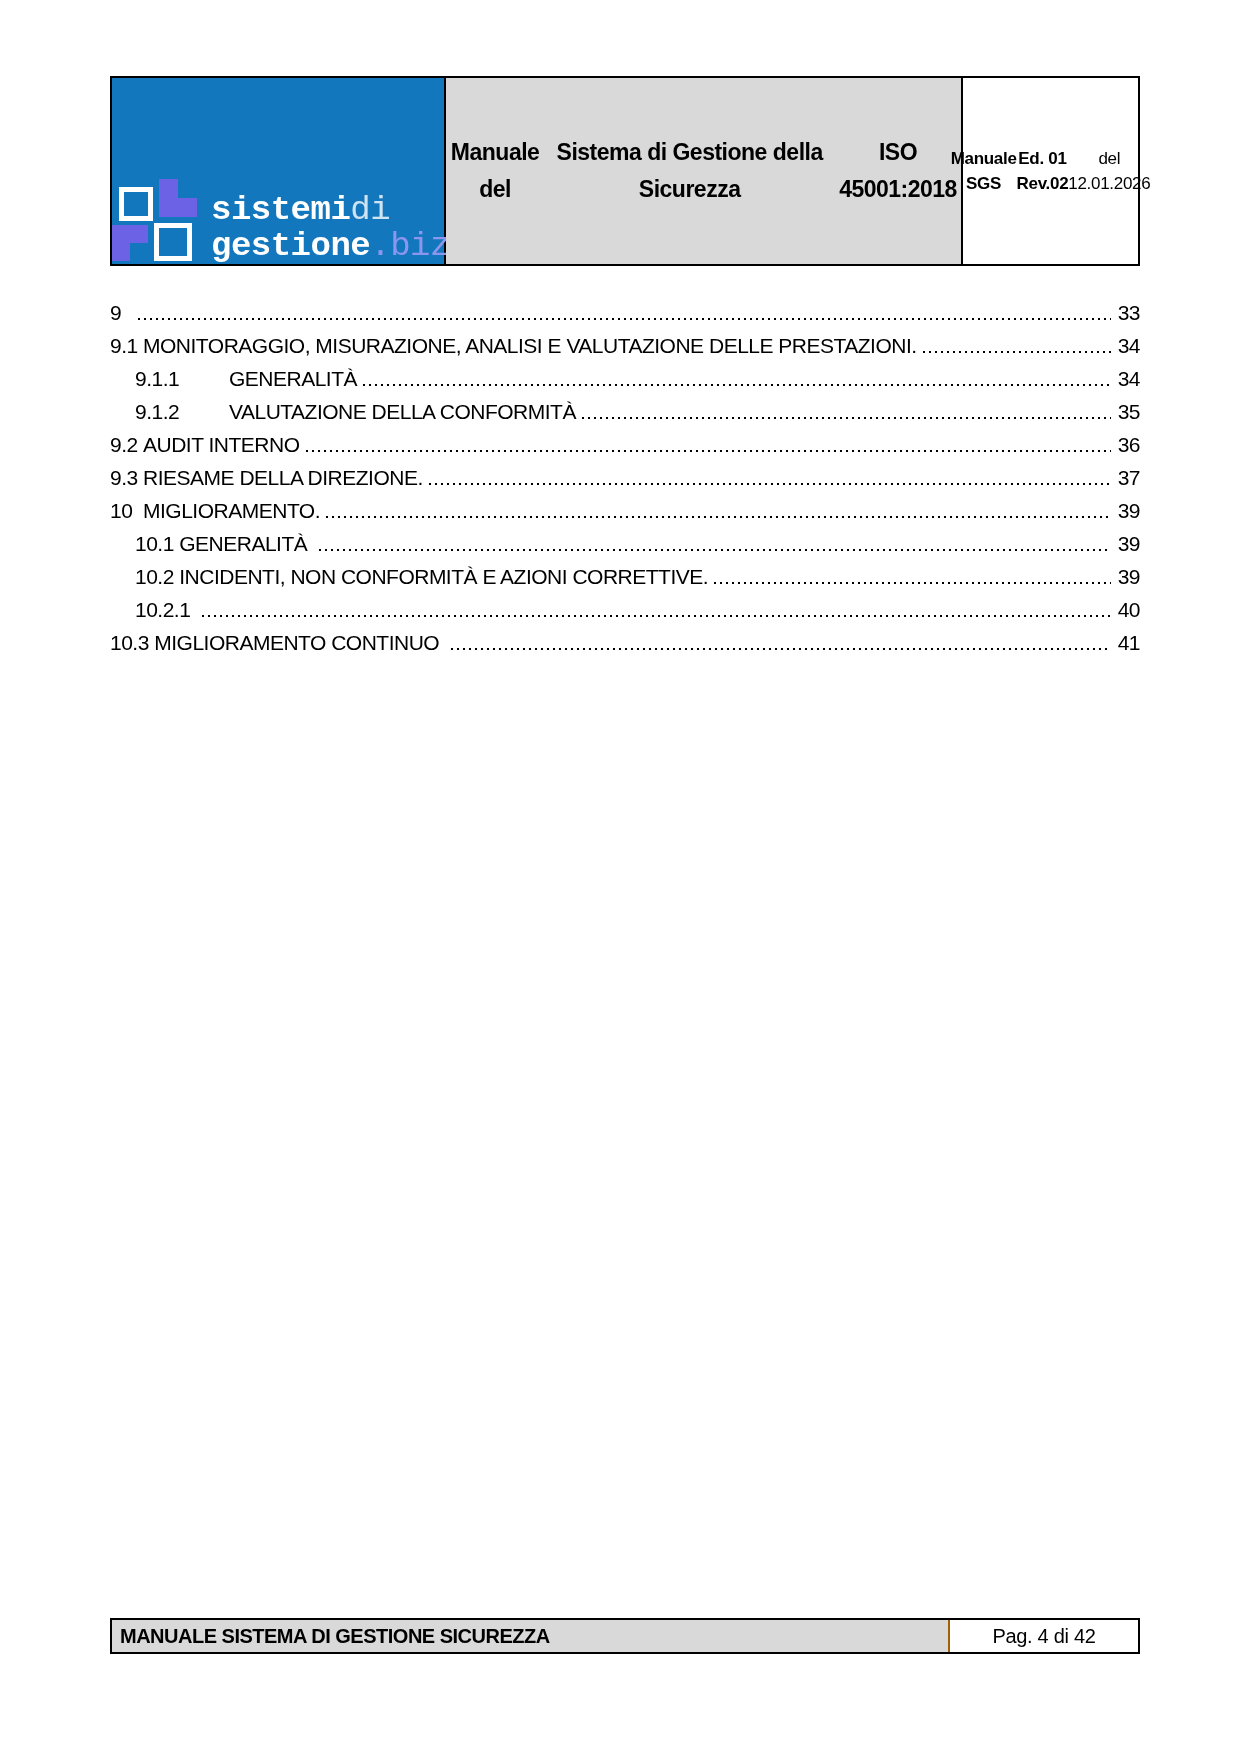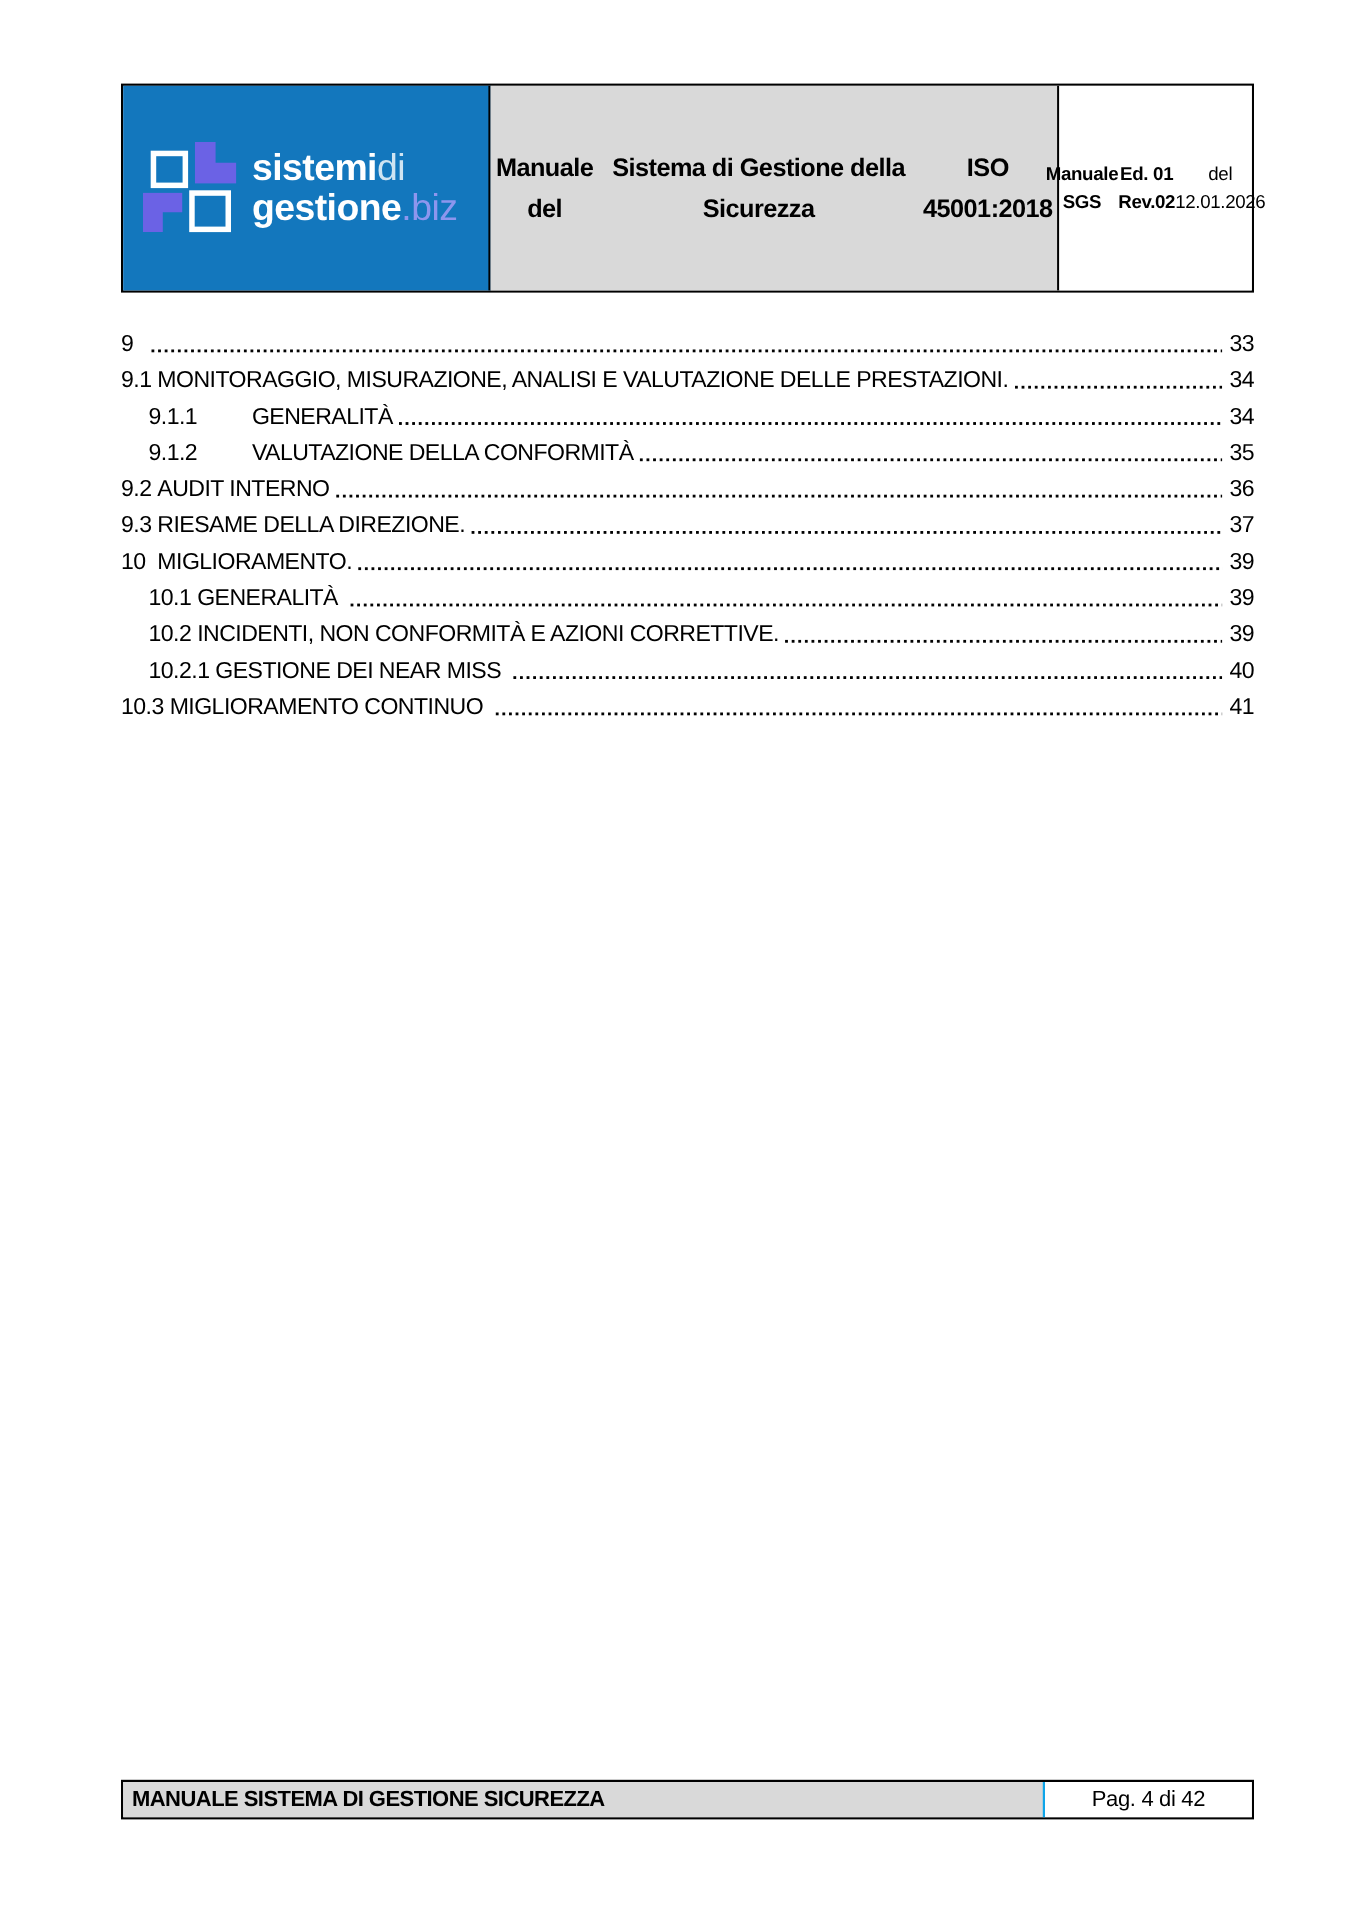--- a/index.html
+++ b/index.html
@@ -19,22 +19,22 @@
     width: 1030px; height: 190px;
     display: flex;
     border: 2px solid #000;
     background: #fff;
   }
   .cell { height: 100%; }
   .logo-cell {
     width: 334px; flex: 0 0 334px;
     background: var(--brand-blue, #1377BD);
     border-right: 2px solid #000;
-    display: flex; align-items: center;
-    padding-left: 18px;
+    display: flex; align-items: flex-end;
+    font-family: Liberation Mono, monospace;
   }
   .title-cell {
     flex: 1 1 auto;
     background: var(--cell-gray, #D9D9D9);
     border-right: 2px solid #000;
     display: flex; flex-direction: row;
     align-items: center; justify-content: center;
     text-align: center;
     font-weight: bold; font-size: 23px; line-height: 37px;
     letter-spacing: -0.5px;
@@ -96,21 +96,21 @@
   
   .doc-footer {
     position: absolute; top: 1618px; left: 110px;
     width: 1030px; height: 36px;
     display: flex;
     border: 2px solid #000;
   }
   .f-left {
     flex: 1 1 auto;
     background: var(--cell-gray, #D9D9D9);
-    border-right: 2px solid #0ea5e9;
+    border-right: 2px solid #a16207;
     display: flex; align-items: center;
     padding-left: 8px;
     font-weight: bold; font-size: 20px;
     letter-spacing: -0.5px;
   }
   .f-right {
     flex: 0 0 188px;
     background: #fff;
     display: flex; align-items: center; justify-content: center;
     font-size: 20px;
@@ -209,21 +209,20 @@
 
     <div class="toc-row indent-1">
       <span class="toc-num">10.2 </span>
       <span class="toc-title">INCIDENTI, NON CONFORMITÀ E AZIONI CORRETTIVE.</span>
       <span class="leader"></span>
       <span class="toc-page">39</span>
     </div>
 
     <div class="toc-row indent-1">
       <span class="toc-num">10.2.1 </span>
-      <span class="toc-title">GESTIONE DEI NEAR MISS </span>
       <span class="leader"></span>
       <span class="toc-page">40</span>
     </div>
 
     <div class="toc-row indent-0">
       <span class="toc-num">10.3 </span>
       <span class="toc-title">MIGLIORAMENTO CONTINUO </span>
       <span class="leader"></span>
       <span class="toc-page">41</span>
     </div>

